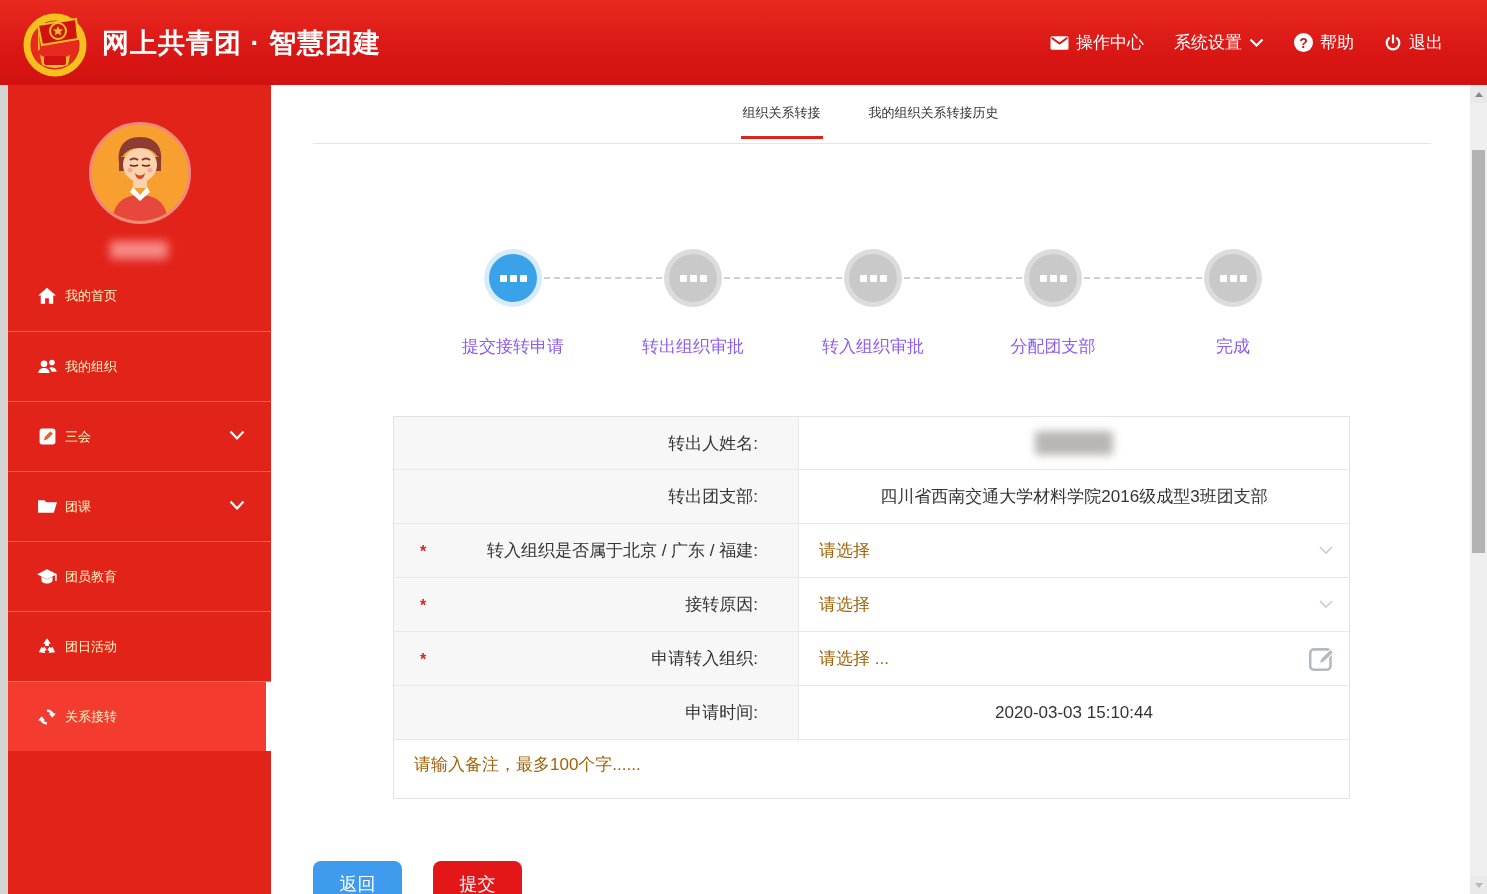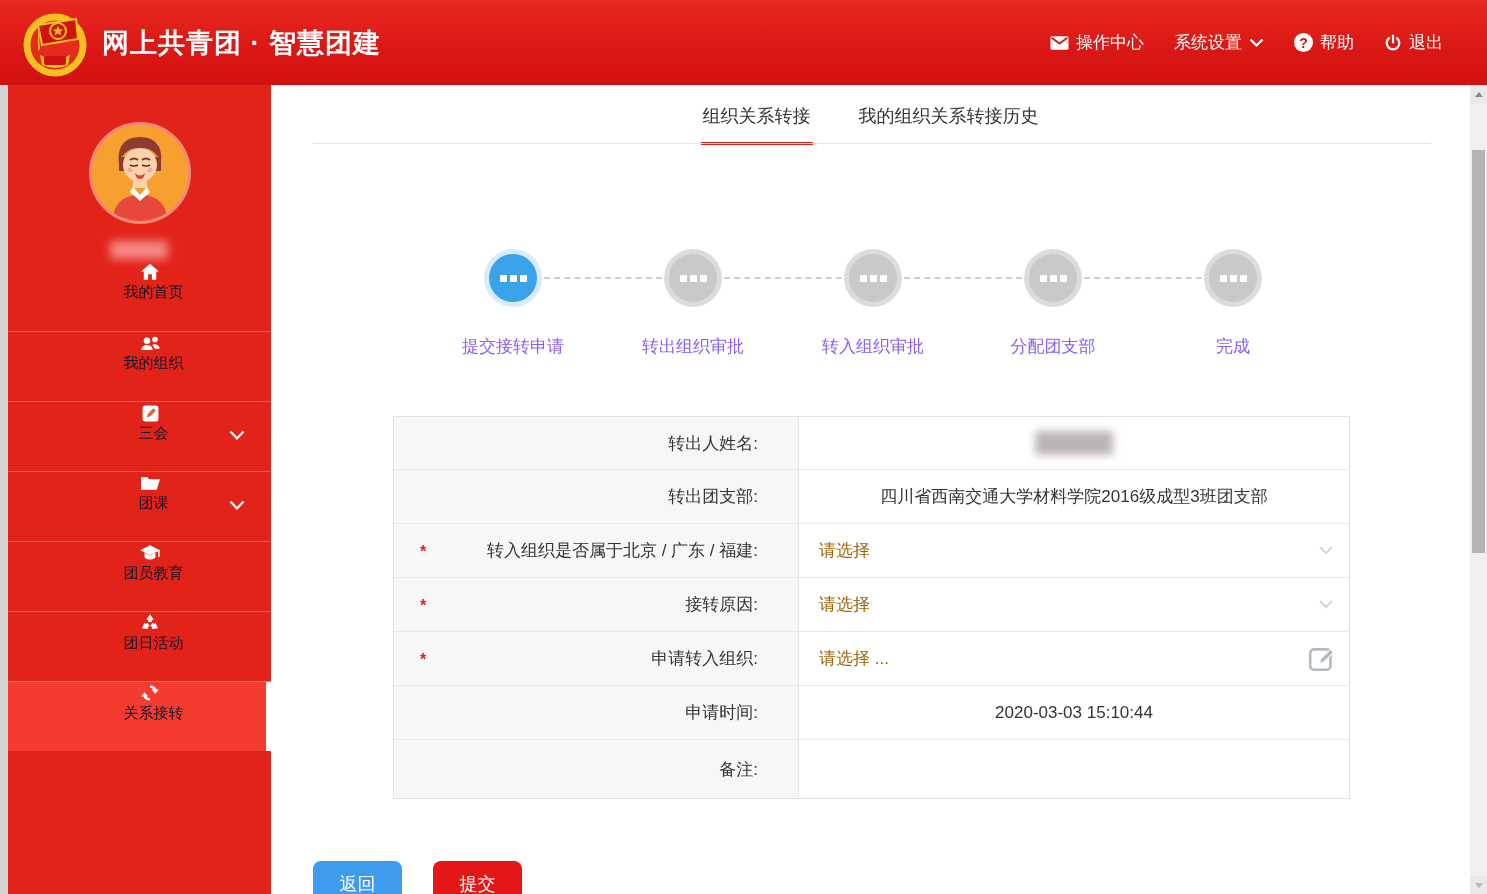--- a/index.html
+++ b/index.html
@@ -21,32 +21,32 @@
 
   
   .left-rail { position:absolute; left:0; top:85px; width:8px; height:809px; background:#d4d4d4; }
   .sidebar { position:absolute; left:8px; top:85px; width:263px; height:809px; background:#e2231a; }
   .avatar-wrap { position:absolute; left:81px; top:37px; width:102px; height:102px; border-radius:50%;
     border:3px solid #f0897c; background:#f7a02f; overflow:hidden; }
   .name-blur { position:absolute; left:102px; top:156px; width:58px; height:18px;
     background:#f58a86; filter:blur(5px); border-radius:3px; }
   .nav { position:absolute; left:0; top:176px; width:263px; }
   .nav-item { position:relative; height:70px; display:flex; align-items:center; padding-left:28px;
-    color:#0f172a; font-size:15px; border-top:1px solid rgba(255,255,255,0.28); cursor:pointer;flex-direction:column; }
+    color:#fef9c3; font-size:13px; border-top:1px solid rgba(255,255,255,0.28); cursor:pointer; }
   .nav-item:first-child { border-top:none; }
   .nav-item .nicon { width:22px; height:22px; margin-right:7px; display:flex; align-items:center; justify-content:center; }
   .nav-item.active { background:#f43b30; }
   .nav-item.active::after { content:""; position:absolute; right:0; top:0; width:5px; height:100%; background:#fff; }
   .nav-chevron { position:absolute; right:26px; top:28px; }
 
   
   .main { position:absolute; left:271px; top:85px; width:1199px; height:809px; background:#fff; }
 
   .tabs { position:absolute; left:0; top:11px; width:100%; display:flex; justify-content:center; gap:44px; }
-  .tab { font-size:18px; color:#333; padding:8px 2px 14px 2px; cursor:pointer; }
+  .tab { font-size:13px; color:#333; padding:8px 2px 14px 2px; cursor:pointer; }
   .tab.active { border-bottom:3px solid #da251c; }
   .tabbar-line { position:absolute; left:42px; top:58px; width:1118px; height:1px; background:#e5e5e5; }
 
   
   .stepper { position:absolute; left:0; top:0; width:100%; }
   .step-circle { position:absolute; top:164px; width:58px; height:58px; border-radius:50%;
     display:flex; align-items:center; justify-content:center; }
   .step-circle .inner { width:48px; height:48px; border-radius:50%; display:flex; align-items:center;
     justify-content:center; gap:3px; }
   .step-circle.done { background:#d7ebfa; }
@@ -334,21 +334,23 @@
             <rect x="3" y="6" width="19" height="19" rx="3.5" fill="none" stroke="#b3bac2" stroke-width="2.4"></rect>
             <path d="M11.5 19.5l1.3-4.6 7.8-7.8a2.1 2.1 0 0 1 3 3l-7.8 7.8z" fill="#b3bac2" stroke="#fff" stroke-width="1"></path>
           </svg>
         </div>
       </div>
       <div class="frow r5">
         <div class="fcell-label">申请时间:</div>
         <div class="fcell-value center">2020-03-03 15:10:44</div>
       </div>
       <div class="frow r6">
-        <div class="fcell-label">备注:</div>
+        <div class="fcell-value">
+          <span class="placeholder">请输入备注，最多100个字......</span>
+        </div>
       </div>
     </div>
 
     <button class="btn btn-back">返回</button>
     <button class="btn btn-submit">提交</button>
   </div>
 
   <div class="scrollbar">
     <div class="sb-btn sb-up">
         <span class="sb-arrow-up"></span>

